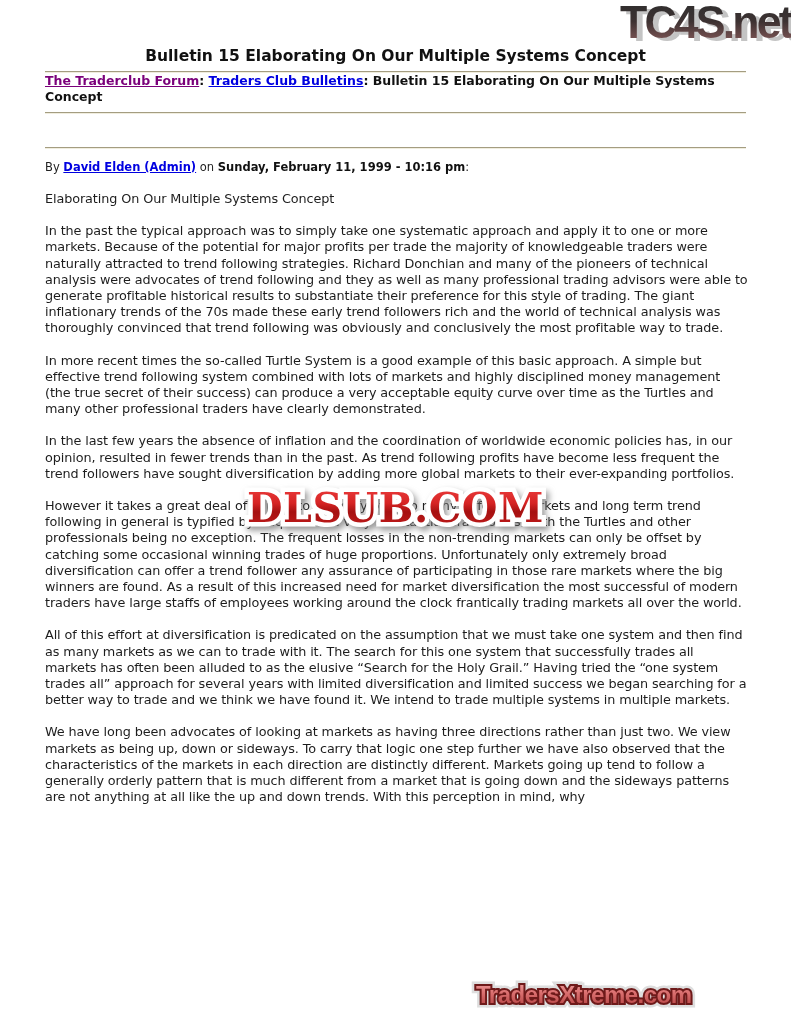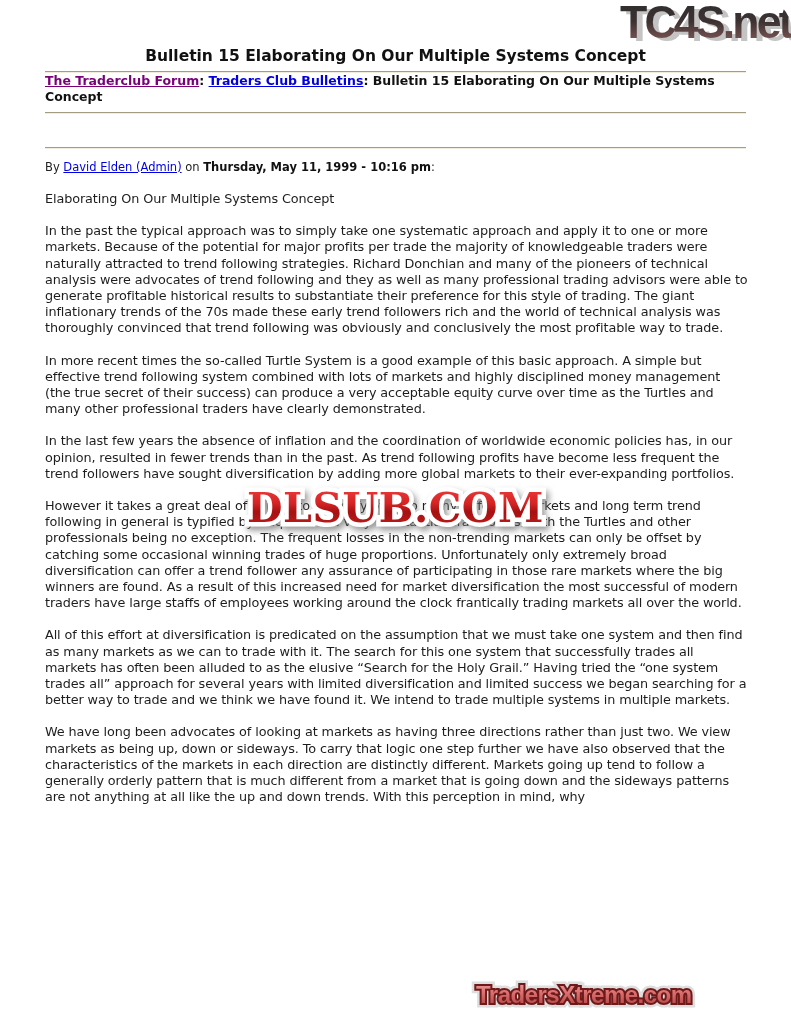--- a/index.html
+++ b/index.html
@@ -4,21 +4,20 @@
 <style>
   * { margin:0; padding:0; box-sizing:border-box; }
   html,body { background:#ffffff; }
   .page {
     position:relative;
     width:791px; height:1024px;
     overflow:hidden;
     background:#ffffff;
     font-family:"DejaVu Sans","Liberation Sans",sans-serif;
     color:#1d1d1d;
-    border-radius:28px;
   }
   .content { margin:0 45px; position:relative; z-index:1; }
 
   
   .tc4s {
     position:absolute; top:-6px; right:0px; z-index:4;
     font-family:"Liberation Sans",sans-serif;
     font-weight:bold; font-size:47px; letter-spacing:-3px;
     transform:scaleX(0.95); transform-origin:100% 0;
     white-space:nowrap;
@@ -41,21 +40,21 @@
   }
   .rule.r2 { margin-top:7px; }
   .rule.r3 { margin-top:33px; }
   .breadcrumb { font-size:12.5px; font-weight:bold; line-height:16px; color:#111; }
   .crumb-link { text-decoration:underline; cursor:pointer; }
   .crumb-link.visited { color:#7a007a; }
   .crumb-link.unvisited { color:#0000e0; }
 
   
   .byline { margin-top:11px; font-size:11.5px; color:#222; }
-  .byline .author { color:#0000e0; font-weight:normal; text-decoration:underline; cursor:pointer; }
+  .byline .author { color:#0000e0; font-weight:bold; text-decoration:underline; cursor:pointer; }
   .byline .datetime { font-weight:bold; color:#111; }
 
   
   .post-body { margin-top:17px; font-size:12.8px; line-height:16.2px; letter-spacing:-0.1px; color:#1d1d1d; width:703px; }
   .post-body p { white-space:pre-line; margin:0 0 16px 0; }
 
   
   .dlsub {
     position:absolute; top:484px; left:50%; transform:translateX(-50%);
     z-index:5; white-space:nowrap;
@@ -99,21 +98,21 @@
 
   <div class="content">
 
     <div class="title">Bulletin 15 Elaborating On Our Multiple Systems Concept</div>
     <hr class="rule r1">
 
     <div class="breadcrumb"><span class="crumb-link visited">The Traderclub Forum</span><span>: </span><span class="crumb-link unvisited">Traders Club Bulletins</span><span>: Bulletin 15 Elaborating On Our Multiple Systems Concept</span></div>
     <hr class="rule r2">
     <hr class="rule r3">
 
-    <div class="byline"><span>By </span><span class="author">David Elden (Admin)</span><span> on </span><span class="datetime">Thursday, May 11, 1999 - 10:16 pm</span><span>:</span></div>
+    <div class="byline"><span>By </span><span class="author">David Elden (Admin)</span><span> on </span><span class="datetime">Sunday, February 11, 1999 - 10:16 pm</span><span>:</span></div>
 
     <div class="post-body">
         <p>Elaborating On Our Multiple Systems Concept</p>
         <p>In the past the typical approach was to simply take one systematic approach and apply it to one or more markets. Because of the potential for major profits per trade the majority of knowledgeable traders were naturally attracted to trend following strategies. Richard Donchian and many of the pioneers of technical analysis were advocates of trend following and they as well as many professional trading advisors were able to generate profitable historical results to substantiate their preference for this style of trading. The giant inflationary trends of the 70s made these early trend followers rich and the world of technical analysis was thoroughly convinced that trend following was obviously and conclusively the most profitable way to trade.</p>
         <p>In more recent times the so-called Turtle System is a good example of this basic approach. A simple but effective trend following system combined with lots of markets and highly disciplined money management (the true secret of their success) can produce a very acceptable equity curve over time as the Turtles and many other professional traders have clearly demonstrated.</p>
         <p>In the last few years the absence of inflation and the coordination of worldwide economic policies has, in our opinion, resulted in fewer trends than in the past. As trend following profits have become less frequent the trend followers have sought diversification by adding more global markets to their ever-expanding portfolios.</p>
         <p>However it takes a great deal of capital to diversify over so many different markets and long term trend following in general is typified by frequent and very substantial drawdowns, with the Turtles and other professionals being no exception. The frequent losses in the non-trending markets can only be offset by catching some occasional winning trades of huge proportions. Unfortunately only extremely broad diversification can offer a trend follower any assurance of participating in those rare markets where the big winners are found. As a result of this increased need for market diversification the most successful of modern traders have large staffs of employees working around the clock frantically trading markets all over the world.</p>
         <p>All of this effort at diversification is predicated on the assumption that we must take one system and then find as many markets as we can to trade with it. The search for this one system that successfully trades all markets has often been alluded to as the elusive “Search for the Holy Grail.” Having tried the “one system trades all” approach for several years with limited diversification and limited success we began searching for a better way to trade and we think we have found it. We intend to trade multiple systems in multiple markets.</p>
         <p>We have long been advocates of looking at markets as having three directions rather than just two. We view markets as being up, down or sideways. To carry that logic one step further we have also observed that the characteristics of the markets in each direction are distinctly different. Markets going up tend to follow a generally orderly pattern that is much different from a market that is going down and the sideways patterns are not anything at all like the up and down trends. With this perception in mind, why</p>
       </div>

